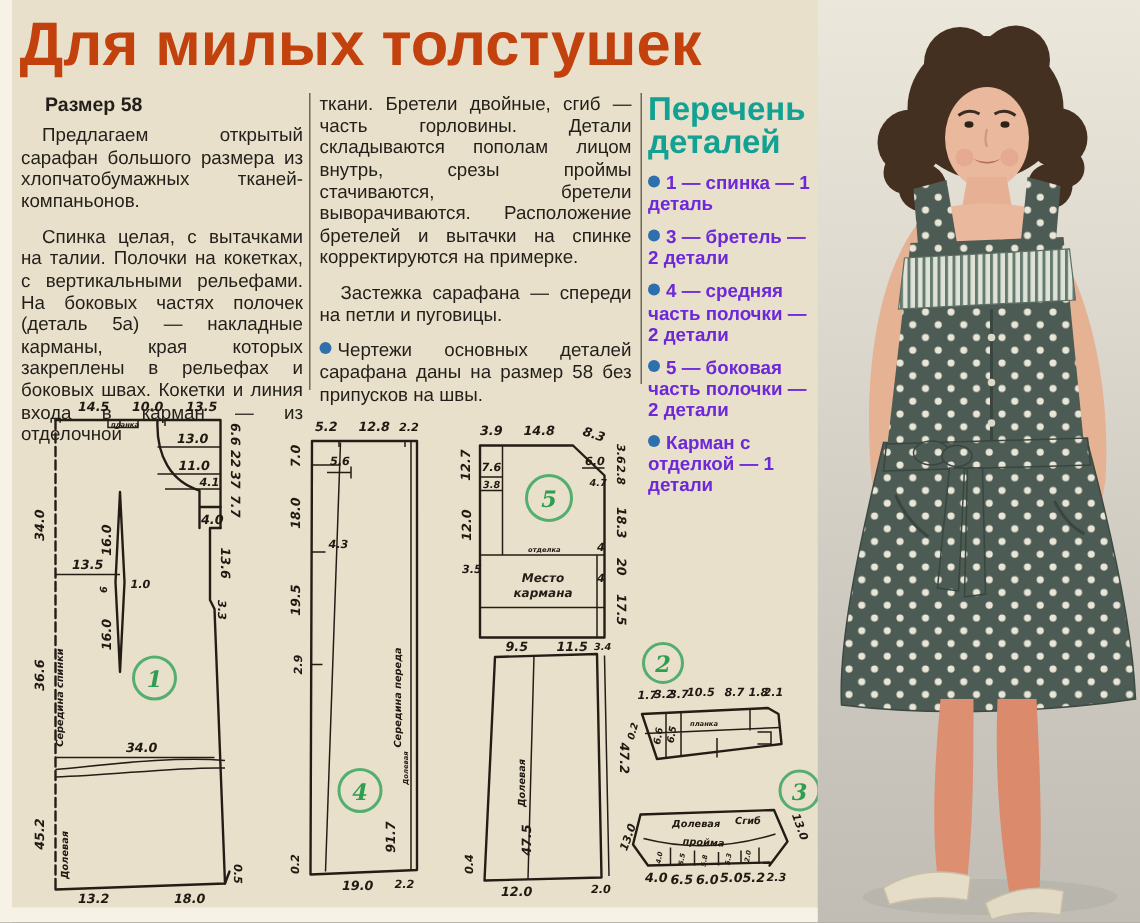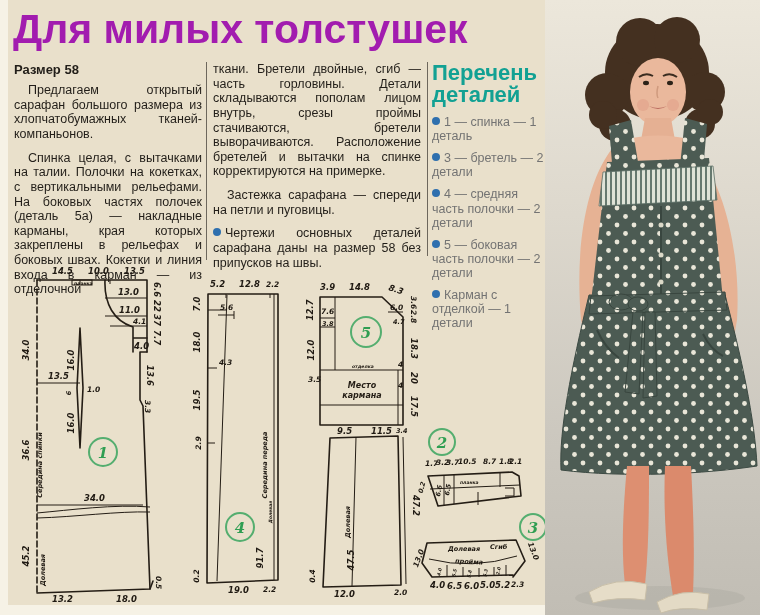--- a/index.html
+++ b/index.html
@@ -2,30 +2,30 @@
 <html><head>
 <meta charset="utf-8">
 <style>
   html,body{margin:0;padding:0;background:#888;}
   .page{position:relative;width:760px;height:615px;background:#e9e0cb;overflow:hidden;
         font-family:"Liberation Sans",sans-serif;color:#221e19;}
   .margin-strip{position:absolute;background:#f6f2e6;}
   .m-left{left:0;top:0;width:8px;height:615px;}
   .m-bottom{left:0;top:605px;width:545px;height:10px;}
   .title{position:absolute;left:13px;top:6px;width:545px;margin:0;
-         font-size:41px;font-weight:bold;letter-spacing:0px;color:#a21caf;}
+         font-size:41px;font-weight:bold;letter-spacing:0px;color:#c2410c;}
   .col{position:absolute;top:62px;font-size:12.5px;line-height:1.17;text-align:justify;}
   .col1{left:14px;width:188px;}
   .col2{left:213px;width:208px;}
   .col3{left:432px;width:115px;text-align:left;}
   .col p{margin:0 0 9px 0;}
   .col p.ind{text-indent:14px;}
-  .szr{margin:0 0 6px 0;font-size:13px;font-weight:bold;}
+  .szr{margin:0 0 6px 16px;font-size:13px;font-weight:bold;}
   .teal-title{margin:0 0 8px 0;font-size:22px;line-height:1.02;font-weight:bold;color:#12a193;}
-  .pitem{position:relative;margin:0 0 8px 0;font-size:12.5px;line-height:1.13;font-weight:normal;color:#737373;}
+  .pitem{position:relative;margin:0 0 8px 0;font-size:12.5px;line-height:1.13;font-weight:bold;color:#6d28d9;}
   .bdot{display:inline-block;width:8px;height:8px;border-radius:50%;background:#2e6fae;
         margin-right:4px;vertical-align:1px;}
   .vrule{position:absolute;width:1px;background:#6d675c;}
   .r1{left:206px;top:62px;height:198px;}
   .r2{left:427px;top:62px;height:194px;}
   svg text{user-select:none;}
   .dim{font:italic bold 8.5px "DejaVu Sans",sans-serif;fill:#1f1912;}
   .d7{font:italic bold 7.5px "DejaVu Sans",sans-serif;fill:#1f1912;}
   .d6{font:italic bold 6.5px "DejaVu Sans",sans-serif;fill:#1f1912;}
   .d5{font:italic bold 4.5px "DejaVu Sans",sans-serif;fill:#1f1912;}

